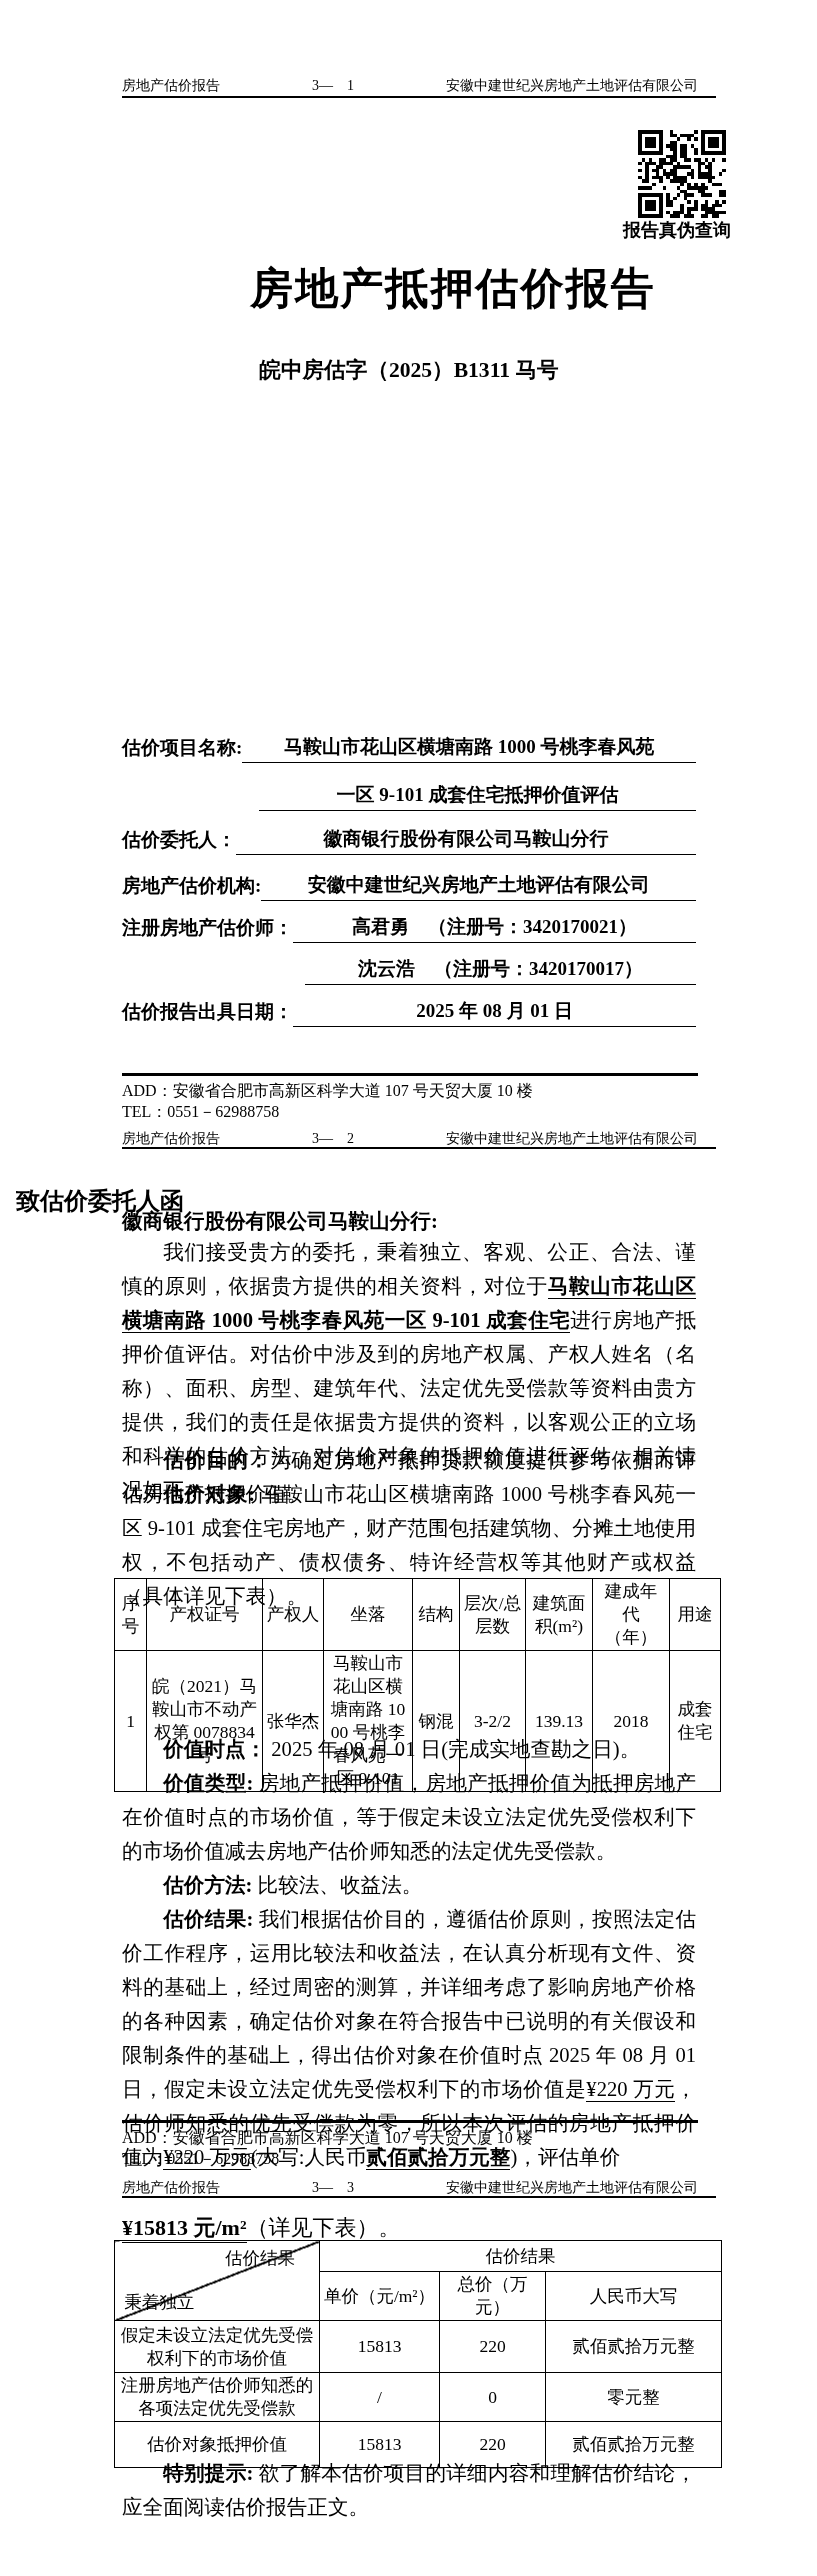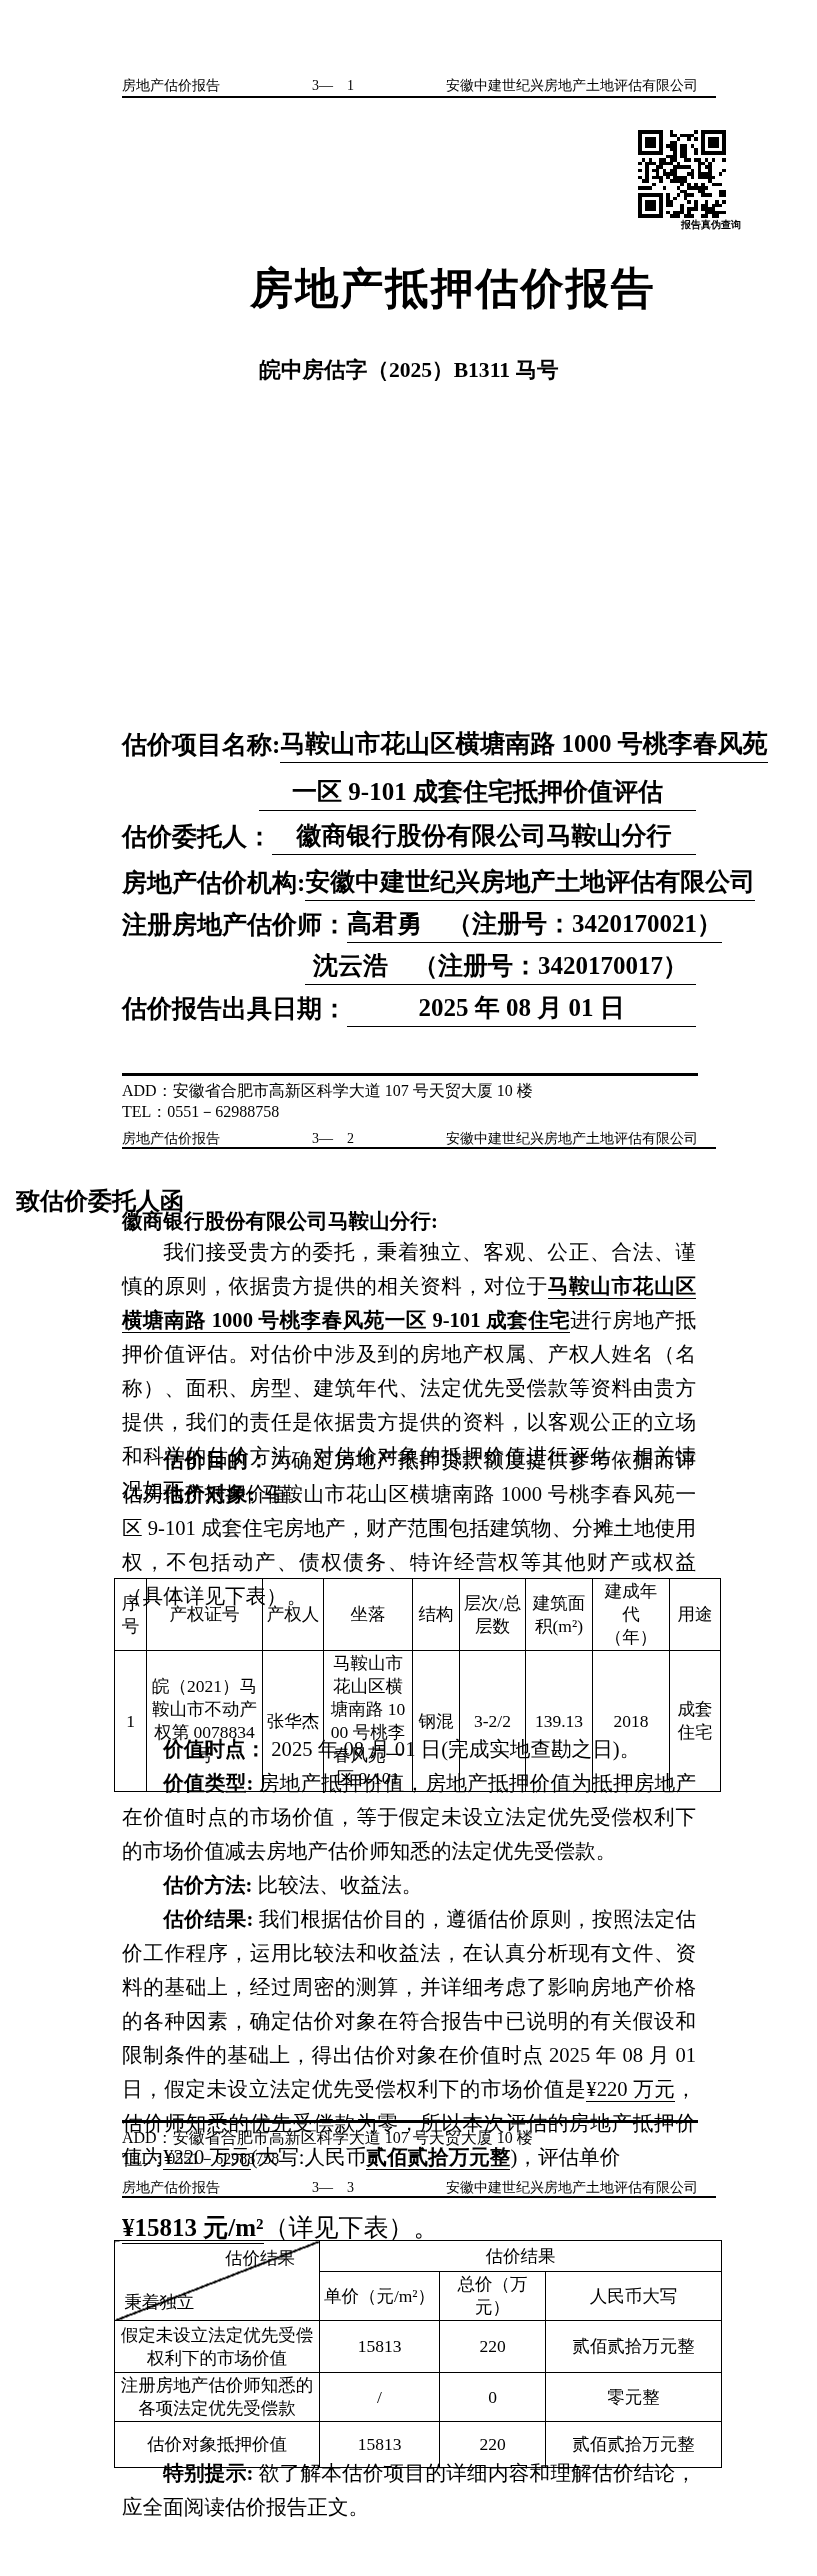--- a/index.html
+++ b/index.html
@@ -13,31 +13,31 @@
   .u{border-bottom:1.5px solid #000;padding-bottom:2.1px;}
   
   .pagehdr{left:122px;width:576px;display:flex;justify-content:space-between;align-items:flex-start;font-size:14px;white-space:nowrap;}
   .pagehdr .mid{white-space:pre;}
   .rule{left:122px;width:594px;height:2.1px;background:#000;}
   .footrule{left:122px;width:576px;height:2.6px;background:#000;}
   .pagefoot{left:122px;width:576px;font-size:16px;line-height:20.6px;white-space:nowrap;}
   
   .title{left:0;width:818px;text-align:center;font-size:43px;font-weight:bold;letter-spacing:2.1px;padding-left:44px;}
   .subtitle{left:0;width:818px;text-align:center;font-size:21.6px;font-weight:bold;}
-  .crow{left:122px;width:574px;display:flex;align-items:flex-end;font-size:25px;font-weight:bold;height:32px;white-space:nowrap;}
+  .crow{left:122px;width:574px;display:flex;align-items:flex-end;font-size:19px;font-weight:bold;height:32px;white-space:nowrap;}
   .clabel{flex:none;padding-bottom:2.1px;}
   .cspacer{flex:none;}
   .cval{flex:1;text-align:center;border-bottom:1.5px solid #000;padding-bottom:2.1px;}
-  .qrcap{text-align:right;font-size:10px;font-weight:bold;}
+  .qrcap{text-align:left;font-size:18px;font-weight:bold;}
   
   .ltitle{left:16px;width:818px;font-size:24px;font-weight:bold;margin-top:25px;}
   .salut{left:122px;width:574px;font-size:20.6px;font-weight:bold;}
   .para{left:122px;width:574px;font-size:20.6px;line-height:34px;text-align:justify;text-indent:2em;}
   .para .u{padding-bottom:1px;}
-  .line1{left:122px;width:574px;font-size:25px;line-height:34px;}
+  .line1{left:122px;width:574px;font-size:22px;line-height:34px;}
   
   table.doc{border-collapse:collapse;table-layout:fixed;font-size:17.5px;line-height:23px;}
   table.doc td,table.doc th{border:1.5px solid #000;text-align:center;vertical-align:middle;padding:1px 3.1px;font-weight:normal;word-break:break-all;}
   .t1{left:114px;width:606px;}
   .t2{left:114px;width:606px;}
   td.diag{position:relative;padding:0;background:
     linear-gradient(to bottom right,transparent calc(50% - 1px),#000 calc(50% - 1px),#000 calc(50% + 1px),transparent calc(50% + 1px));}
   td.diag .tr{position:absolute;top:6.2px;right:24px;}
   td.diag .bl{position:absolute;bottom:6.2px;left:9.3px;}
 </style>

